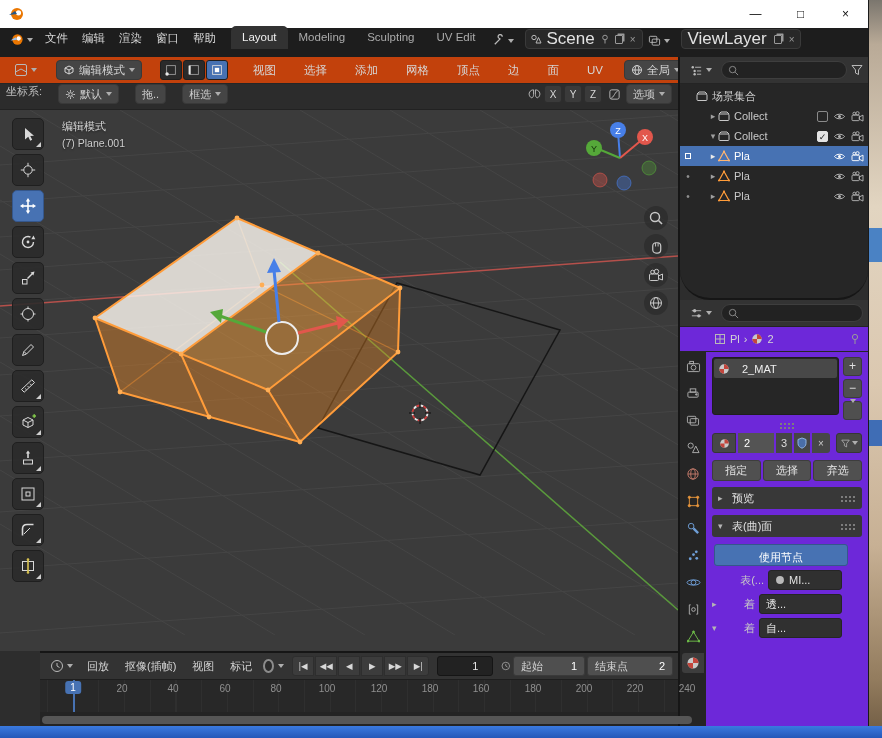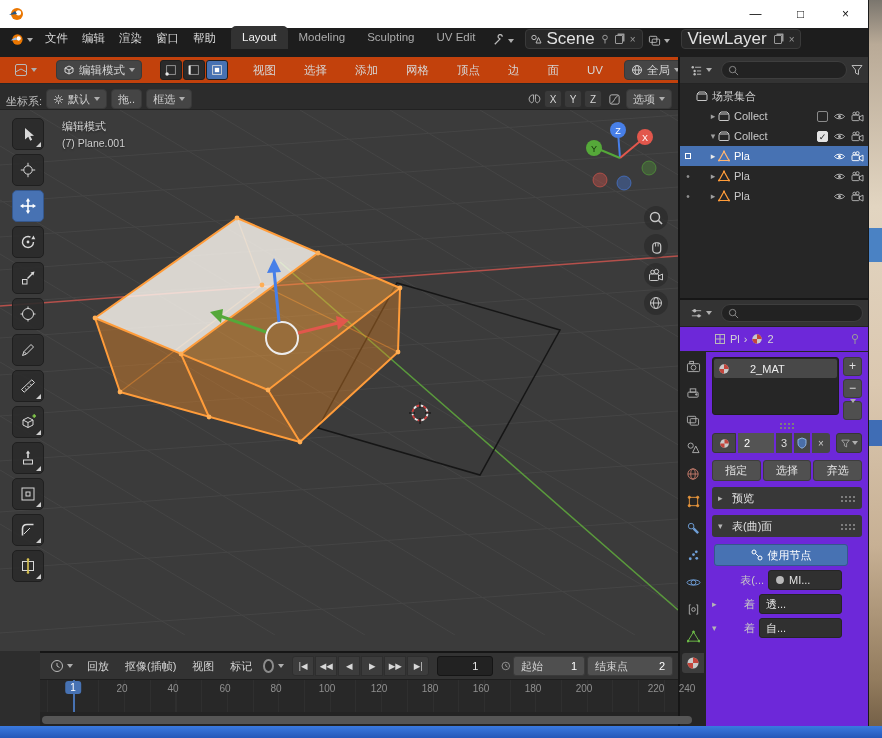--- a/index.html
+++ b/index.html
@@ -33,21 +33,21 @@
   .caret { width:0; height:0; border-left:3.5px solid transparent; border-right:3.5px solid transparent; border-top:4px solid #aeaeae; flex:none; }
   .copy-ico { width:8px; height:9px; border:1px solid #9a9a9a; border-radius:1px; box-shadow:2px -2px 0 -0.5px #9a9a9a; margin:0 2px; }
 
   
   .main { flex:1; display:flex; min-height:0; }
   .left-col { width:678px; flex:none; display:flex; flex-direction:column; min-height:0; }
   .right-col { width:190px; flex:none; display:flex; flex-direction:column; border-left:2px solid #161616; min-height:0; }
 
   
   .vp-header { height:27px; background:#c2410c; border-bottom:1px solid #262626; display:flex; align-items:center; padding:0 9px; gap:14px; color:#d6d6d6; font-size:11.5px; }
-  .vp-tools { height:26px; background:#2c2c2c; border-bottom:1px solid #222; display:flex; align-items:flex-end; padding:0 6px; gap:4px; color:#cfcfcf; font-size:11px; }
+  .vp-tools { height:26px; background:#2c2c2c; border-bottom:1px solid #222; display:flex; align-items:flex-start; padding:0 6px; gap:16px; color:#cfcfcf; font-size:11px; }
   .dd { display:flex; align-items:center; gap:4px; background:#454545; border:1px solid #393939; border-radius:4px; height:20px; padding:0 6px; white-space:nowrap; }
   .ibtn { display:flex; align-items:center; justify-content:center; height:20px; min-width:20px; border-radius:3px; padding:0 2px; }
   .ibtn.blue { background:#4772b3; }
   .selmode { display:flex; gap:1px; margin:0 4px; }
   .selmode .ibtn { background:#2a2a2a; border:1px solid #1f1f1f; width:22px; }
   .selmode .ibtn.active { background:#4772b3; }
   .hdr-right { margin-left:auto; display:flex; align-items:center; gap:2px; }
   .axis-toggle { width:18px; height:18px; background:#3a3a3a; border:1px solid #2d2d2d; border-radius:3px; display:flex; align-items:center; justify-content:center; font-size:10px; color:#d8d8d8; }
   .ts-label { color:#bdbdbd; white-space:nowrap; }
 
@@ -56,21 +56,21 @@
   .scene-svg { position:absolute; inset:0; }
   .vp-overlay-text { position:absolute; left:62px; top:8px; color:#d8d8d8; font-size:11px; line-height:17px; text-shadow:0 1px 2px rgba(0,0,0,.5); }
   .vp-overlay-text .l2 { font-size:10.5px; color:#cdcdcd; }
   .toolbar { position:absolute; left:12px; top:8px; display:flex; flex-direction:column; gap:4px; }
   .tool-btn { width:32px; height:32px; background:#2b2b2bE6; border:1px solid #1f1f1f; border-radius:5px; display:flex; align-items:center; justify-content:center; position:relative; }
   .tool-btn.active { background:#4772b3; border-color:#35578c; }
   .tool-btn.sub::after { content:""; position:absolute; right:2px; bottom:2px; border-left:5px solid transparent; border-bottom:5px solid #cfcfcf; width:0; height:0; }
   .vp-nav-btn { position:absolute; right:10px; width:24px; height:24px; border-radius:50%; background:rgba(38,38,38,.55); display:flex; align-items:center; justify-content:center; }
 
   
-  .outliner { height:243px; flex:none; display:flex; flex-direction:column; background:#262626; border-bottom:2px solid #161616; }
+  .outliner { height:243px; flex:none; display:flex; flex-direction:column; background:#262626; border-bottom:2px solid #161616;border-radius:30px; }
   .ed-header { height:27px; background:#333333; border-bottom:1px solid #242424; display:flex; align-items:center; padding:0 5px; gap:4px; flex:none; }
   .search-box { flex:1; height:18px; background:#222222; border:1px solid #3e3e3e; border-radius:9px; display:flex; align-items:center; padding:0 6px; gap:4px; min-width:0; }
   .ot-tree { flex:1; padding-top:2px; font-size:11px; color:#c9c9c9; overflow:hidden; }
   .ot-row { height:20px; display:flex; align-items:center; padding-right:4px; }
   .ot-row.selected { background:#4772b3; color:#ffffff; }
   .ot-gutter { width:16px; flex:none; display:flex; align-items:center; justify-content:center; color:#8f8f8f; font-size:10px; }
   .ot-disc { width:10px; color:#9f9f9f; font-size:9px; flex:none; text-align:center; }
   .ot-label { padding:0 4px; white-space:nowrap; overflow:hidden; }
   .ot-right { margin-left:auto; display:flex; align-items:center; gap:5px; }
   .cb { width:11px; height:11px; border:1px solid #8a8a8a; border-radius:2px; font-size:9px; line-height:10px; text-align:center; color:transparent; }
@@ -82,37 +82,37 @@
   .properties { flex:1; display:flex; flex-direction:column; background:#6d28d9; min-height:0; }
   .breadcrumb { height:25px; display:flex; align-items:center; gap:4px; padding:0 8px 0 34px; font-size:11px; color:#d5d5d5; border-bottom:1px solid #262626; flex:none; }
   .prop-body { flex:1; display:flex; min-height:0; }
   .tab-col { width:26px; flex:none; background:#252525; display:flex; flex-direction:column; align-items:center; padding-top:4px; gap:7px; }
   .tab { width:22px; height:20px; display:flex; align-items:center; justify-content:center; border-radius:3px 0 0 3px; }
   .tab.active { background:#3d3d3d; }
   .prop-content { flex:1; padding:5px 6px 4px 6px; font-size:11px; color:#d5d5d5; overflow:hidden; }
   .slot-area { display:flex; gap:4px; }
   .slot-list { flex:1; height:58px; background:#262626; border:1px solid #1e1e1e; border-radius:3px; padding:1px; }
   .slot-row { height:19px; background:#48engage; }
-  .slot-row { height:19px; background:#484848; border-radius:2px; display:flex; align-items:center; gap:20px; padding:0 4px; color:#eee; }
+  .slot-row { height:19px; background:#484848; border-radius:2px; display:flex; align-items:center; gap:12px; padding:0 4px; color:#eee; }
   .slot-side { display:flex; flex-direction:column; gap:3px; }
   .sq-btn { width:19px; height:19px; background:#4f4f4f; border:1px solid #3c3c3c; border-radius:3px; color:#e0e0e0; font-size:12px; line-height:16px; text-align:center; }
   .grip { width:16px; height:7px; background:radial-gradient(circle,#7d7d7d 1px,transparent 1.3px) 0 0/4px 4px; flex:none; }
   .grip-row { display:flex; justify-content:center; padding:2px 0; }
   .db-row { display:flex; align-items:center; gap:2px; margin-top:2px; }
   .db-browse { width:24px; height:20px; background:#474747; border:1px solid #363636; border-radius:3px 0 0 3px; display:flex; align-items:center; justify-content:center; gap:1px; }
   .db-name { flex:1; height:20px; background:#545454; display:flex; align-items:center; padding:0 6px; color:#fff; min-width:0; }
   .db-chip { height:20px; min-width:16px; background:#454545; display:flex; align-items:center; justify-content:center; padding:0 3px; color:#ddd; }
   .db-x { width:18px; height:20px; background:#474747; border-radius:0 3px 3px 0; display:flex; align-items:center; justify-content:center; color:#c9c9c9; font-size:10px; }
   .db-filter { width:26px; height:20px; margin-left:4px; background:#474747; border:1px solid #363636; border-radius:3px; display:flex; align-items:center; justify-content:center; gap:2px; }
   .assign-row { display:flex; gap:2px; margin-top:7px; }
   .assign-row .btn { flex:1; height:21px; background:#505050; border:1px solid #3d3d3d; border-radius:3px; display:flex; align-items:center; justify-content:center; color:#e6e6e6; white-space:nowrap; }
   .panel-hdr { height:22px; background:#383838; border-radius:3px; display:flex; align-items:center; gap:5px; padding:0 6px; margin-top:6px; color:#e2e2e2; }
   .panel-hdr .grip { margin-left:auto; }
   .disc { color:#b5b5b5; font-size:9px; width:9px; }
-  .use-nodes { height:22px; margin:7px 14px 2px 2px; background:#4772b3; border:1px solid #35578c; border-radius:3px; display:flex; align-items:center; justify-content:center; gap:5px; color:#fff; }
+  .use-nodes { height:22px; margin:7px 14px 2px 2px; background:#4772b3; border:1px solid #35578c; border-radius:3px; display:flex; align-items:center; justify-content:center; gap:5px; color:#fff;flex-direction:column; }
   .prop-row { display:flex; align-items:center; margin-top:4px; gap:4px; }
   .prop-row .lbl { width:52px; text-align:right; color:#c7c7c7; white-space:nowrap; overflow:hidden; flex:none; }
   .prop-row .val { flex:1; height:20px; background:#303030; border:1px solid #252525; border-radius:3px; display:flex; align-items:center; gap:4px; padding:0 6px; color:#e2e2e2; min-width:0; overflow:hidden; white-space:nowrap; }
   .prop-row .val.slider { background:#4772b3; border-color:#35578c; color:#fff; }
 
   
   .timeline { height:75px; flex:none; display:flex; flex-direction:column; border-top:2px solid #161616;margin-left:40px; }
   .tl-header { height:26px; background:#333333; display:flex; align-items:center; gap:2px; padding:0 5px; color:#d4d4d4; font-size:11px; flex:none; overflow:hidden; }
   .transport { display:flex; gap:1px; margin:0 6px; }
   .transport .tbtn { min-width:22px; height:20px; display:flex; align-items:center; justify-content:center; font-size:8.5px; color:#d8d8d8; background:#3c3c3c; border:1px solid #2e2e2e; }
@@ -638,21 +638,21 @@
             <span class="tick" style="left:82px">20</span>
             <span class="tick" style="left:133px">40</span>
             <span class="tick" style="left:185px">60</span>
             <span class="tick" style="left:236px">80</span>
             <span class="tick" style="left:287px">100</span>
             <span class="tick" style="left:339px">120</span>
             <span class="tick" style="left:390px">180</span>
             <span class="tick" style="left:441px">160</span>
             <span class="tick" style="left:493px">180</span>
             <span class="tick" style="left:544px">200</span>
-            <span class="tick" style="left:616px">220</span>
+            <span class="tick" style="left:595px">220</span>
             <span class="tick" style="left:647px">240</span>
             <div class="playhead-line"></div>
             <div class="playhead-badge">1</div>
           </div>
           <div class="tl-scroll">
             <div class="thumb"></div>
           </div>
         </div>
       </div>
 

